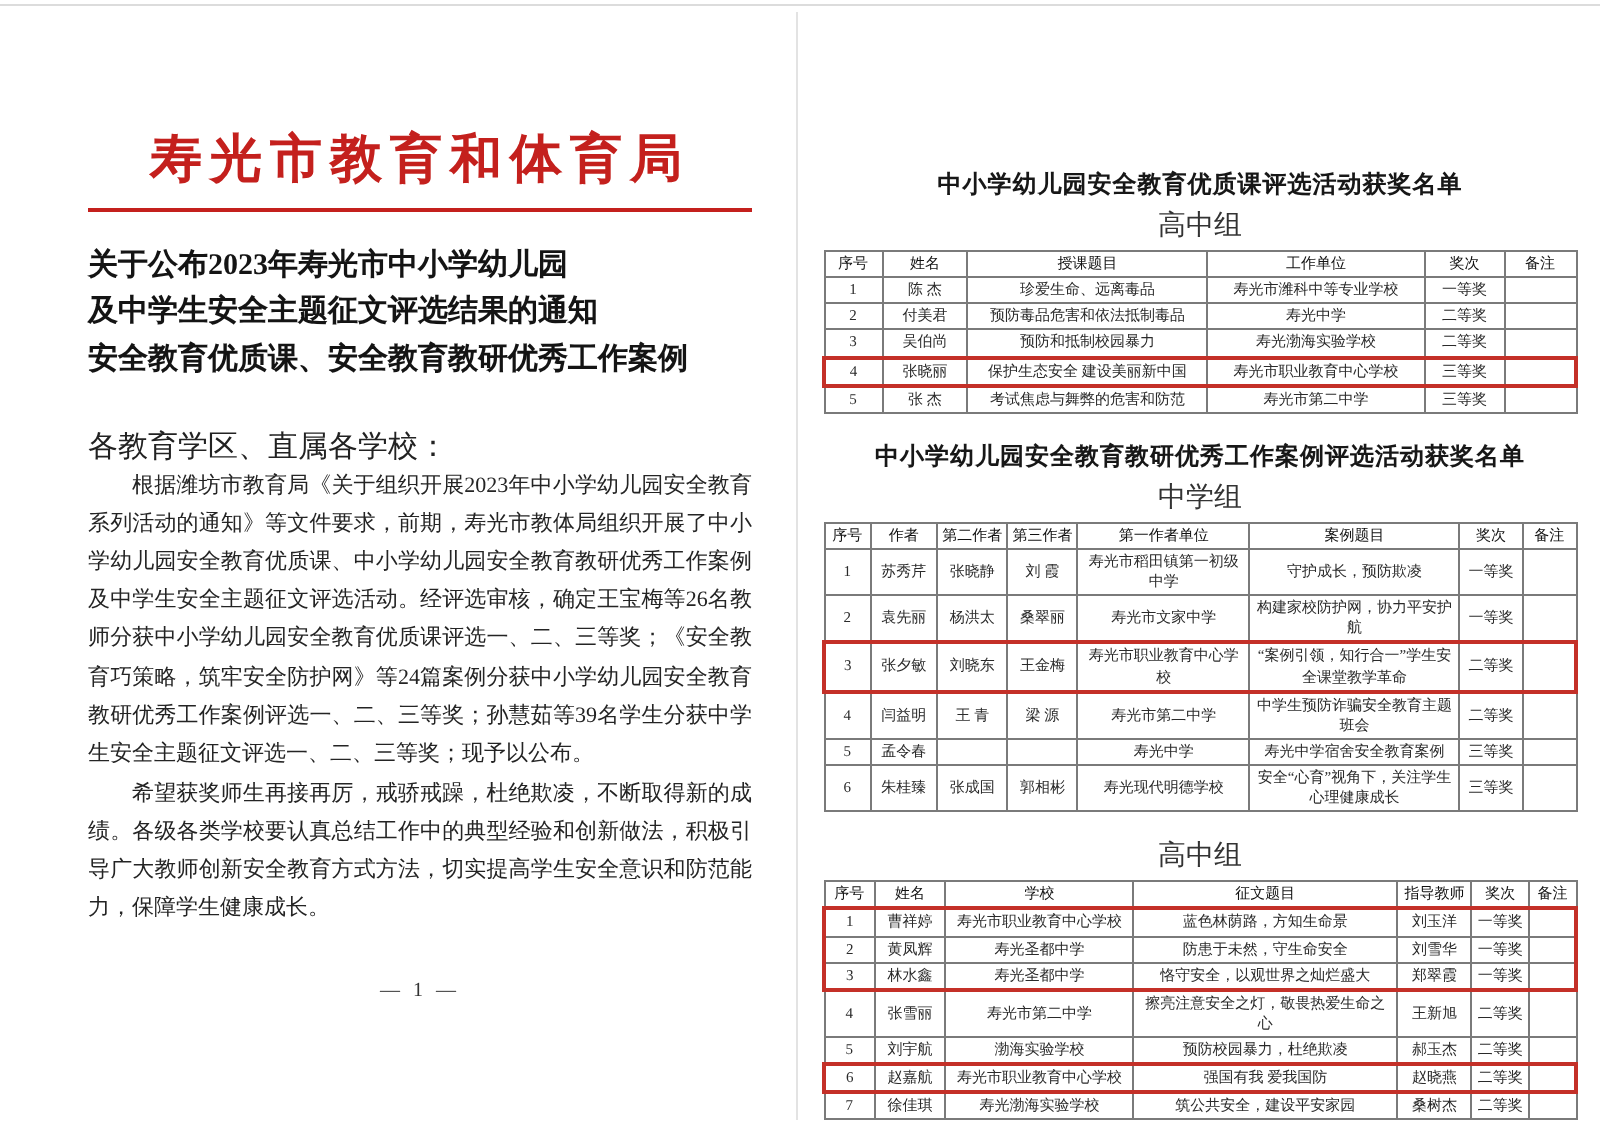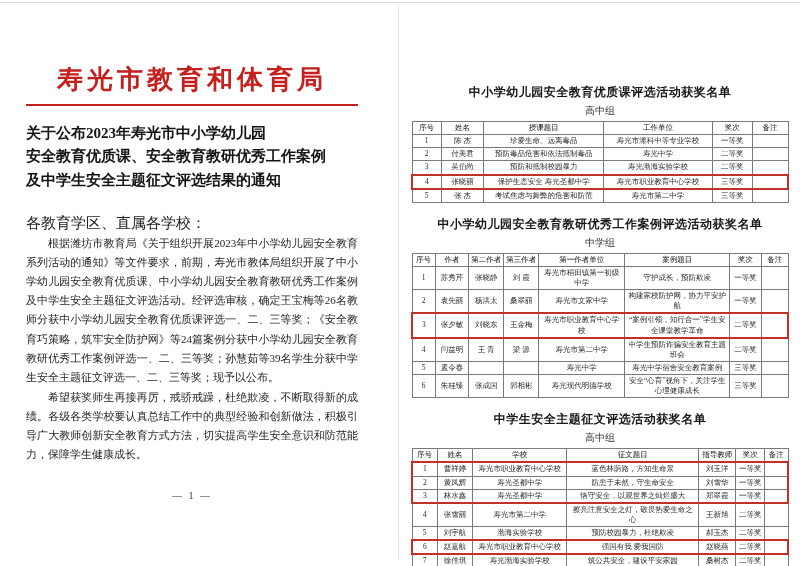--- a/index.html
+++ b/index.html
@@ -5,35 +5,35 @@
   html,body{margin:0;padding:0;}
   body{
     width:800px;height:566px;background:#fcfcfc;overflow:hidden;
     font-family:"Liberation Serif","DejaVu Serif",serif;color:#1c1c1c;
   }
   .canvas{position:relative;width:800px;height:566px;background:#ffffff;}
   .top-hairline{position:absolute;top:2px;left:0;width:100%;height:1px;background:#dcdcdc;}
   .page-seam{position:absolute;top:6px;bottom:6px;left:398px;width:1px;background:#e3e3e3;}
 
   
-  .page-left{position:absolute;left:26px;top:64px;width:332px;}
+  .page-left{position:absolute;left:44px;top:64px;width:332px;}
   .agency-head{
     font-size:26px;font-weight:bold;color:#c4201d;text-align:center;
     letter-spacing:4px;white-space:nowrap;line-height:1.2;
   }
   .agency-rule{margin-top:9px;height:2px;background:#c4201d;}
   .doc-title{margin-top:16px;font-size:15px;font-weight:bold;line-height:1.55;color:#141414;}
   .salutation{margin-top:22px;font-size:15px;color:#222;}
   .para{font-size:11px;line-height:1.74;text-align:justify;text-indent:2em;color:#242424;margin:1px 0 0 0;}
   .page-num{margin-top:26px;text-align:center;font-size:10px;color:#333;letter-spacing:2px;}
 
   
   .page-right{position:absolute;left:411px;top:84px;width:378px;}
   .tbl-title{font-size:12px;font-weight:bold;text-align:center;color:#171717;letter-spacing:0.5px;}
-  .tbl-group{font-size:10px;text-align:center;color:#333;margin:3px 0 3px 0;}
+  .tbl-group{font-size:14px;text-align:center;color:#333;margin:3px 0 3px 0;}
   .sec{margin-top:0;}
   .sec + .sec{margin-top:13px;}
   table{width:100%;border-collapse:collapse;table-layout:fixed;}
   th,td{
     border:1px solid #7a7a7a;font-size:7.5px;line-height:1.35;text-align:center;
     padding:1px 2px;color:#2a2a2a;word-break:break-all;overflow:hidden;
     font-family:"Liberation Serif","DejaVu Serif",serif;font-weight:normal;
   }
   th{color:#111;}
   .block-gap{height:9px;}
@@ -71,22 +71,22 @@
 
 <div class="canvas">
   <div class="top-hairline"></div>
   <div class="page-seam"></div>
 
   <div class="page-left">
     <div class="agency-head">寿光市教育和体育局</div>
     <div class="agency-rule"></div>
     <div class="doc-title">
       <div>关于公布2023年寿光市中小学幼儿园</div>
+      <div>及中学生安全主题征文评选结果的通知</div>
       <div>安全教育优质课、安全教育教研优秀工作案例</div>
-      <div>及中学生安全主题征文评选结果的通知</div>
     </div>
     <div class="salutation">各教育学区、直属各学校：</div>
     <p class="para">根据潍坊市教育局《关于组织开展2023年中小学幼儿园安全教育系列活动的通知》等文件要求，前期，寿光市教体局组织开展了中小学幼儿园安全教育优质课、中小学幼儿园安全教育教研优秀工作案例及中学生安全主题征文评选活动。经评选审核，确定王宝梅等26名教师分获中小学幼儿园安全教育优质课评选一、二、三等奖；《安全教育巧策略，筑牢安全防护网》等24篇案例分获中小学幼儿园安全教育教研优秀工作案例评选一、二、三等奖；孙慧茹等39名学生分获中学生安全主题征文评选一、二、三等奖；现予以公布。</p>
     <p class="para">希望获奖师生再接再厉，戒骄戒躁，杜绝欺凌，不断取得新的成绩。各级各类学校要认真总结工作中的典型经验和创新做法，积极引导广大教师创新安全教育方式方法，切实提高学生安全意识和防范能力，保障学生健康成长。</p>
     <div class="page-num">— 1 —</div>
   </div>
 
   <div class="page-right">
 
     <div class="sec">
@@ -124,21 +124,21 @@
               <td>3</td>
               <td>吴伯尚</td>
               <td>预防和抵制校园暴力</td>
               <td>寿光渤海实验学校</td>
               <td>二等奖</td>
               <td></td>
             </tr>
             <tr class="hl-solo">
               <td>4</td>
               <td>张晓丽</td>
-              <td>保护生态安全 寿光圣都中学</td>
+              <td>保护生态安全 建设美丽新中国</td>
               <td>寿光市职业教育中心学校</td>
               <td>三等奖</td>
               <td></td>
             </tr>
             <tr>
               <td>5</td>
               <td>张 杰</td>
               <td>考试焦虑与舞弊的危害和防范</td>
               <td>寿光市第二中学</td>
               <td>三等奖</td>
@@ -223,21 +223,20 @@
               <td>寿光现代明德学校</td>
               <td>安全“心育”视角下，关注学生心理健康成长</td>
               <td>三等奖</td>
               <td></td>
             </tr>
           </tbody>
       </table>
     </div>
 
     <div class="sec">
-      <div class="tbl-title">中学生安全主题征文评选活动获奖名单</div>
       <div class="tbl-group">高中组</div>
       <table class="t3">
         <thead>
             <tr>
               <th>序号</th>
               <th>姓名</th>
               <th>学校</th>
               <th>征文题目</th>
               <th>指导教师</th>
               <th>奖次</th>

